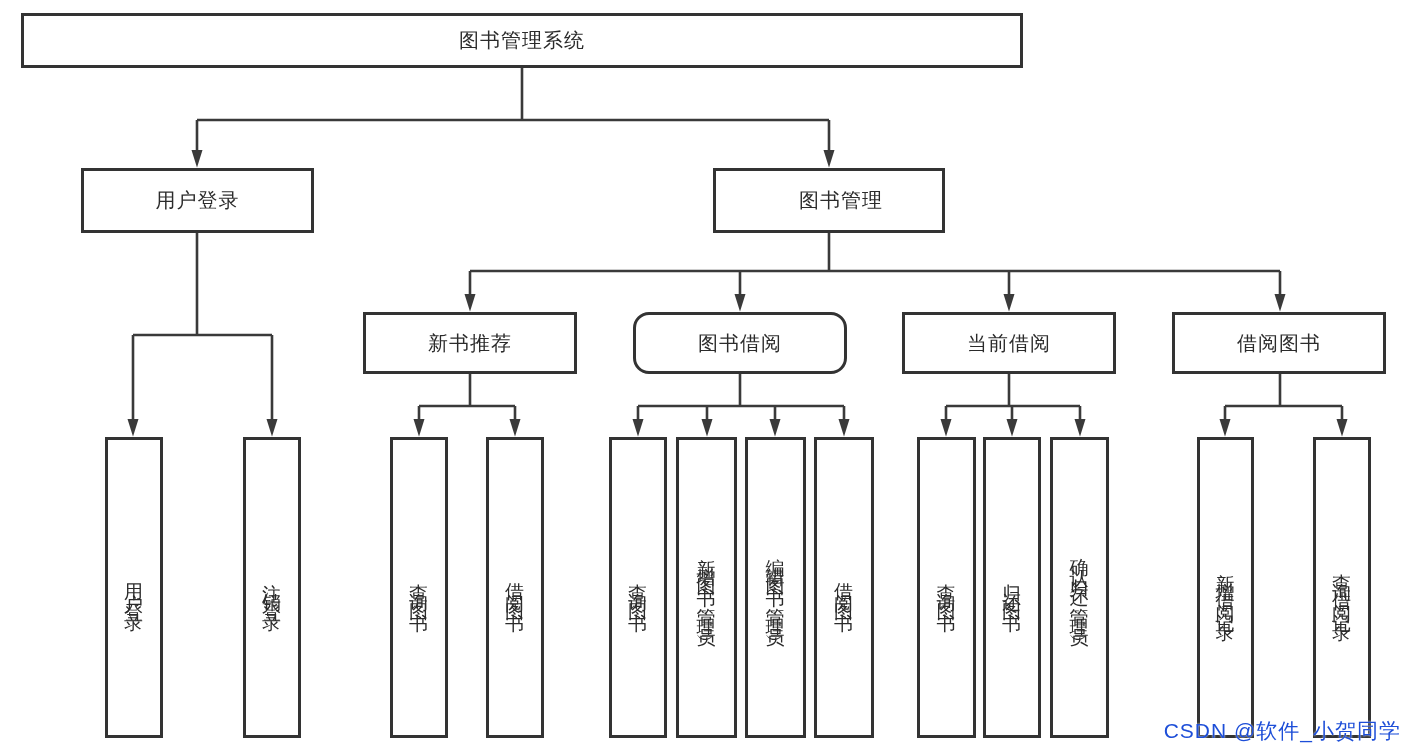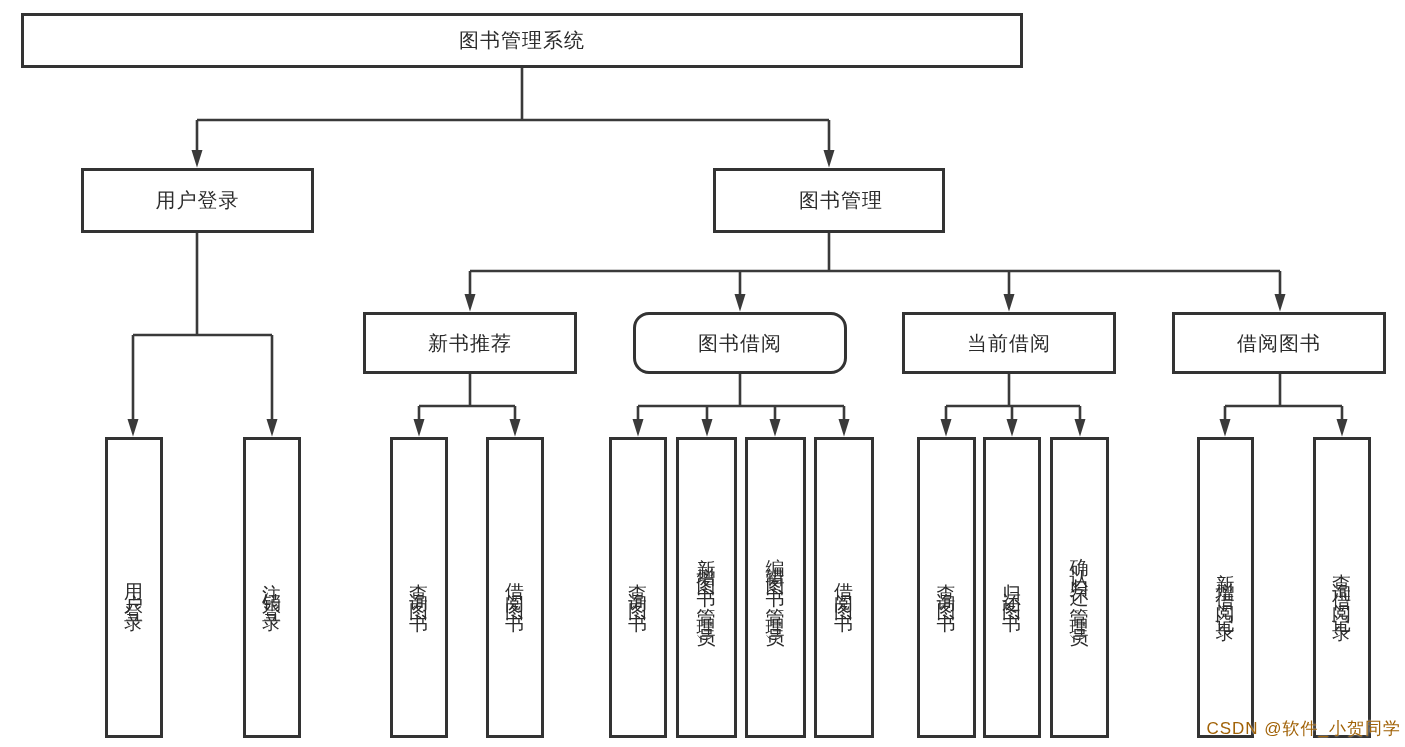--- a/index.html
+++ b/index.html
@@ -34,22 +34,22 @@
   }
   svg.connectors {
     position: absolute;
     left: 0; top: 0;
     pointer-events: none;
   }
   #watermark {
     position: absolute;
     right: 4px;
     top: 717px;
-    font-size: 17px;
-    color: #a16207;
+    font-size: 21px;
+    color: #1d4ed8;
     letter-spacing: 1px;
     text-shadow: 0 0 2px #ffffff;
   }
 </style>
 </head>
 <body>
 
 <div id="canvas">
 
   <svg class="connectors" width="1405" height="747" viewBox="0 0 1405 747">

